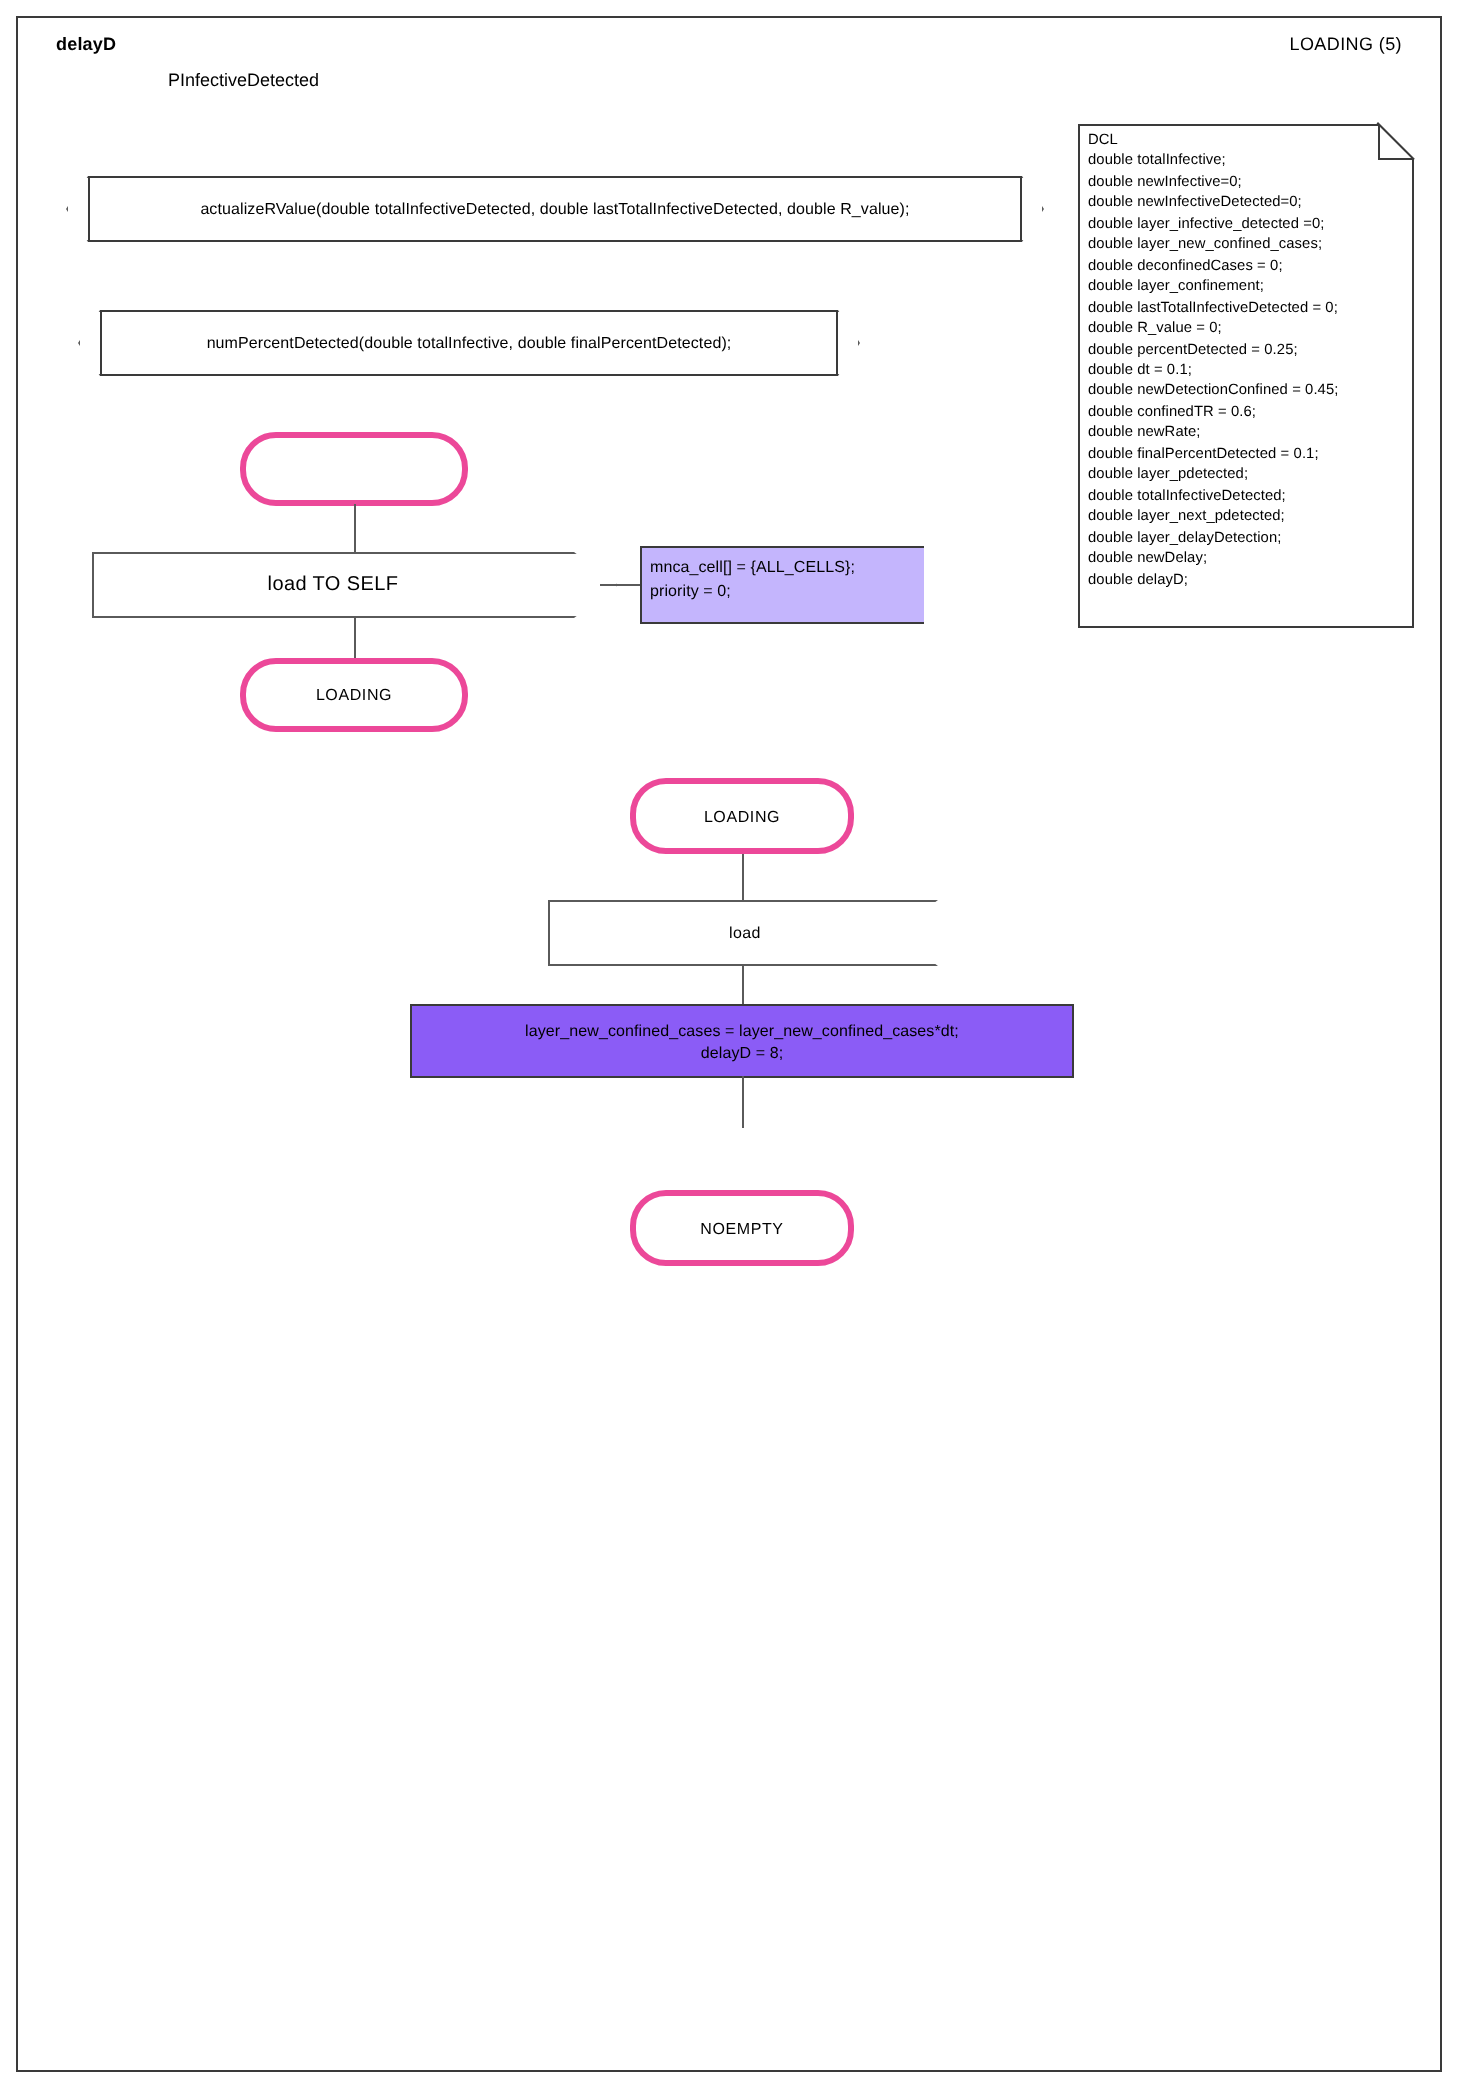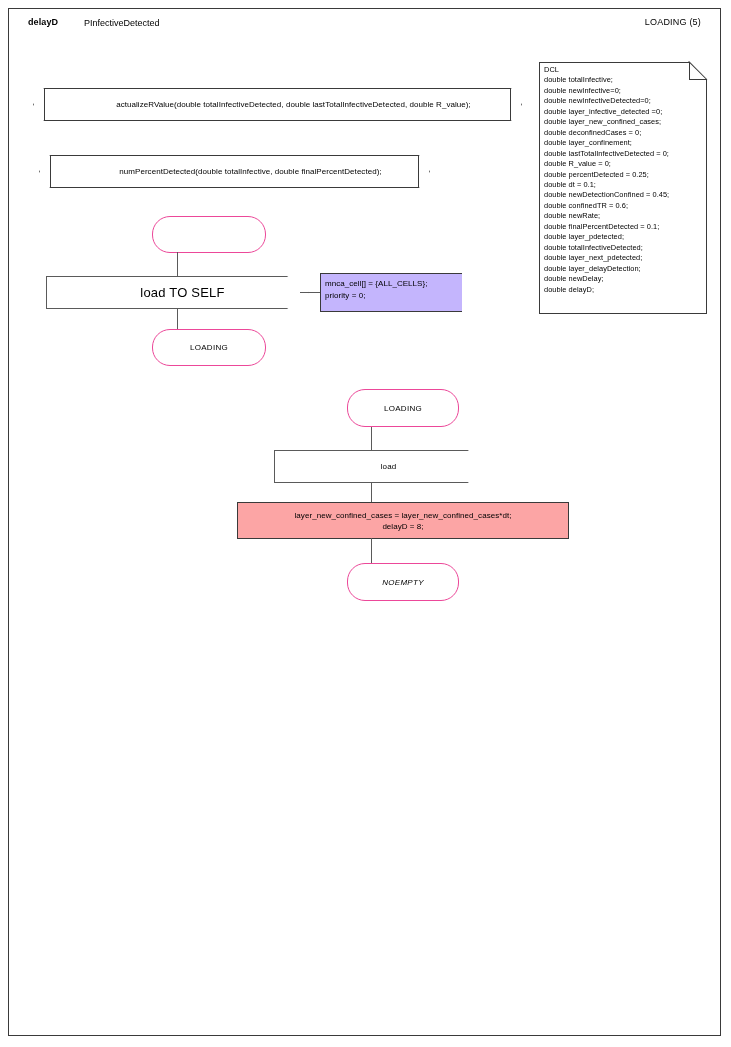--- a/index.html
+++ b/index.html
@@ -32,36 +32,35 @@
     position: absolute;
     left: 28px;
     top: 17px;
     font-size: 9px;
     font-weight: bold;
     letter-spacing: 0.1px;
   }
   #header-process-name {
     position: absolute;
     left: 84px;
-    top: 18px;
+    top: 35px;
     font-size: 9px;
   }
   #header-page-label {
     position: absolute;
     right: 30px;
     top: 17px;
     font-size: 9px;
     letter-spacing: 0.2px;
   }
   .ctr {
     display: flex;
     align-items: center;
     justify-content: center;
     text-align: center;
-    margin-left: 32px;
   }
   .edge {
     position: absolute;
     background: #5a5a5a;
     width: 1px;
   }
 
   
   #dcl-box {
     position: absolute;
@@ -146,31 +145,31 @@
     letter-spacing: 0.05px;
   }
 
   #proc-decl-1 { left: 33px; top: 88px; width: 489px; }
   #proc-decl-2 { left: 39px; top: 155px; width: 391px; }
 
   
   .state-shape {
     position: absolute;
     background: #ffffff;
-    border: 1px solid #ec4899;
+    border: 3px solid #ec4899;
     border-radius: 18px;
     box-sizing: border-box;
     font-size: 8px;
     letter-spacing: 0.3px;
   }
 
   #state-start   { left: 120px; top: 216px; width: 114px; height: 37px; }
   #state-loading-1 { left: 120px; top: 329px; width: 114px; height: 37px; }
   #state-loading-2 { left: 315px; top: 389px; width: 112px; height: 38px; }
-  #state-noempty  { left: 315px; top: 563px; width: 112px; height: 38px; font-style: italic; }
+  #state-noempty  { left: 315px; top: 595px; width: 112px; height: 38px; }
 
   
   #out-load-to-self {
     position: absolute;
     left: 46px;
     top: 276px;
     width: 263px;
     height: 33px;
   }
   #out-load-to-self .sig-shape {
@@ -180,21 +179,21 @@
     border: 1px solid #5a5a5a;
     box-sizing: border-box;
     clip-path: polygon(0 0, calc(100% - 22px) 0, 100% 50%, calc(100% - 22px) 100%, 0 100%);
   }
   #out-load-to-self .sig-label {
     position: absolute;
     left: 0;
     right: 22px;
     top: 0;
     bottom: 0;
-    font-size: 13px;
+    font-size: 10px;
     letter-spacing: 0.2px;
   }
 
   
   #in-load {
     position: absolute;
     left: 274px;
     top: 450px;
     width: 195px;
     height: 33px;
@@ -218,21 +217,21 @@
     padding-left: 24px;
   }
 
   
   #task-box {
     position: absolute;
     left: 205px;
     top: 502px;
     width: 332px;
     height: 37px;
-    background: #fca5a5;
+    background: #8b5cf6;
     border: 1px solid #3a3a3a;
     box-sizing: border-box;
     flex-direction: column;
     font-size: 8px;
     line-height: 11px;
     letter-spacing: 0.05px;
     text-align: center;
   }
 
   

